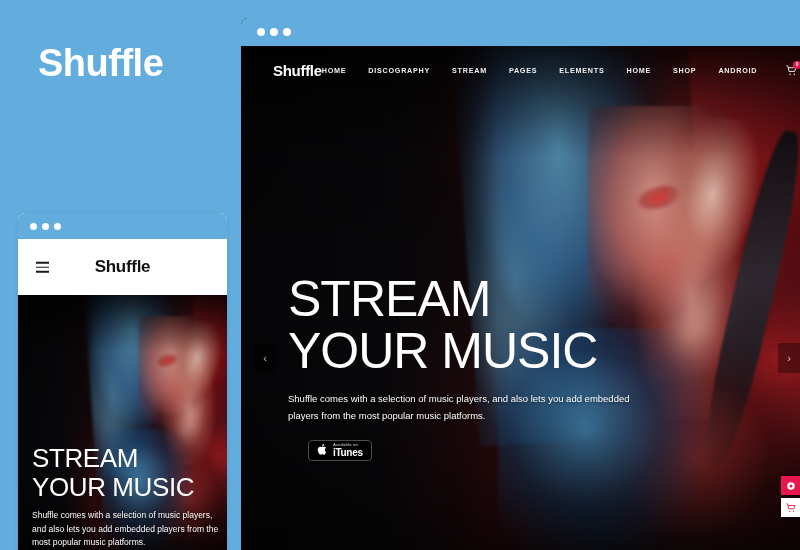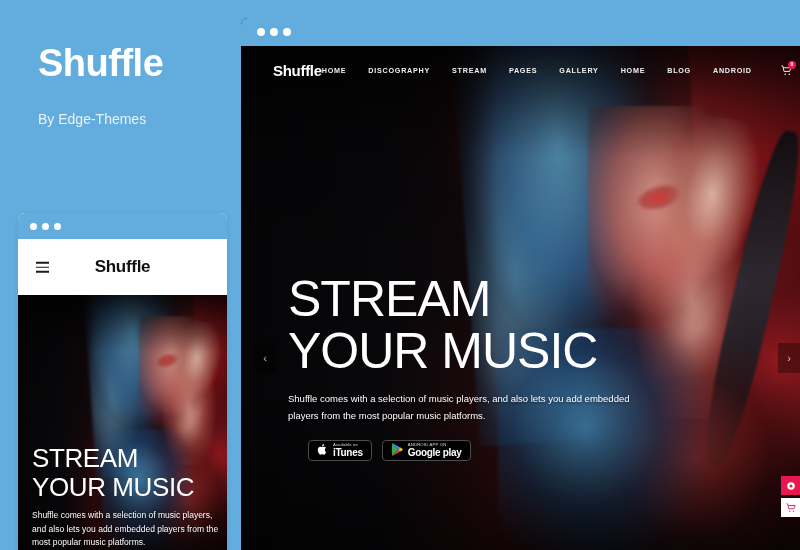--- a/index.html
+++ b/index.html
@@ -202,21 +202,20 @@
   .side-btn.pink { background: #e8174f; color: #fff; }
   .side-btn.white { background: #ffffff; color: #e8174f; margin-top: 3px; }
 </style>
 </head>
 <body>
 
 <div class="stage">
 
   <div class="promo">
     <div class="promo-title">Shuffle</div>
-    <div class="promo-by">By Edge-Themes</div>
   </div>
 
   <div class="desktop-win">
 
     <div class="chrome-bar">
       <div class="dots">
         <span class="dot"></span>
         <span class="dot"></span>
         <span class="dot"></span>
       </div>
@@ -236,23 +235,23 @@
         <div class="hero-vignette"></div>
       </div>
 
       <div class="site-header">
         <div class="site-logo">Shuffle</div>
         <div class="nav">
           <a class="nav-link" href="#">HOME</a>
           <a class="nav-link" href="#">DISCOGRAPHY</a>
           <a class="nav-link" href="#">STREAM</a>
           <a class="nav-link" href="#">PAGES</a>
-          <a class="nav-link" href="#">GALLERY</a>
+          <a class="nav-link" href="#">ELEMENTS</a>
           <a class="nav-link" href="#">HOME</a>
-          <a class="nav-link" href="#">BLOG</a>
+          <a class="nav-link" href="#">SHOP</a>
           <a class="nav-link" href="#">ANDROID</a>
 
           <div class="nav-icons">
             <span class="icon-btn">
               <svg width="11" height="11" viewBox="0 0 24 24" fill="none" stroke="#fff" stroke-width="2">
                 <circle cx="9" cy="20" r="1.6" fill="#fff" stroke="none"></circle>
                 <circle cx="18" cy="20" r="1.6" fill="#fff" stroke="none"></circle>
                 <path d="M1 2h3l2.6 12h12L22 6H5.2"></path>
               </svg>
               <span class="cart-badge">0</span>
@@ -283,34 +282,20 @@
               <svg width="11" height="13" viewBox="0 0 24 28" fill="#fff">
                 <path d="M17.2 14.6c0-3 2.4-4.4 2.5-4.5-1.4-2-3.5-2.3-4.2-2.3-1.8-.2-3.5 1-4.4 1-.9 0-2.3-1-3.8-1C5.4 7.8 3.6 9 2.6 10.9c-2 3.5-.5 8.7 1.4 11.5.9 1.4 2 2.9 3.5 2.9 1.4-.1 1.9-.9 3.6-.9s2.2.9 3.7.9c1.5 0 2.5-1.4 3.4-2.8 1.1-1.6 1.5-3.1 1.5-3.2-.1 0-2.9-1.1-2.9-4.7zM14.4 5.6c.8-1 1.3-2.3 1.2-3.6-1.2 0-2.6.8-3.4 1.7-.7.9-1.4 2.2-1.2 3.5 1.3.1 2.6-.7 3.4-1.6z"></path>
               </svg>
             </span>
             <span class="badge-txt">
               <span class="badge-sub">Available on</span>
               <span class="badge-main">iTunes</span>
             </span>
           </div>
 
-          <div class="badge">
-            <span>
-              <svg width="12" height="13" viewBox="0 0 24 26">
-                <path d="M2 1.2v23.6l12.4-11.8z" fill="#34a853"></path>
-                <path d="M2 1.2 14.4 13 18.6 9 3.6.6z" fill="#4285f4"></path>
-                <path d="M2 24.8 14.4 13l4.2 4-15 8.4z" fill="#ea4335"></path>
-                <path d="M18.6 9 22.6 11.4c1.1.7 1.1 2.5 0 3.2L18.6 17 14.4 13z" fill="#fbbc04"></path>
-              </svg>
-            </span>
-            <span class="badge-txt">
-              <span class="badge-sub">ANDROID APP ON</span>
-              <span class="badge-main">Google play</span>
-            </span>
-          </div>
         </div>
       </div>
 
       <div class="slider-arrow left">‹</div>
       <div class="slider-arrow right">›</div>
 
       <div class="side-buttons">
         <div class="side-btn pink">
           <svg width="10" height="10" viewBox="0 0 24 24" fill="none">
             <circle cx="12" cy="12" r="9" fill="#fff"></circle>

